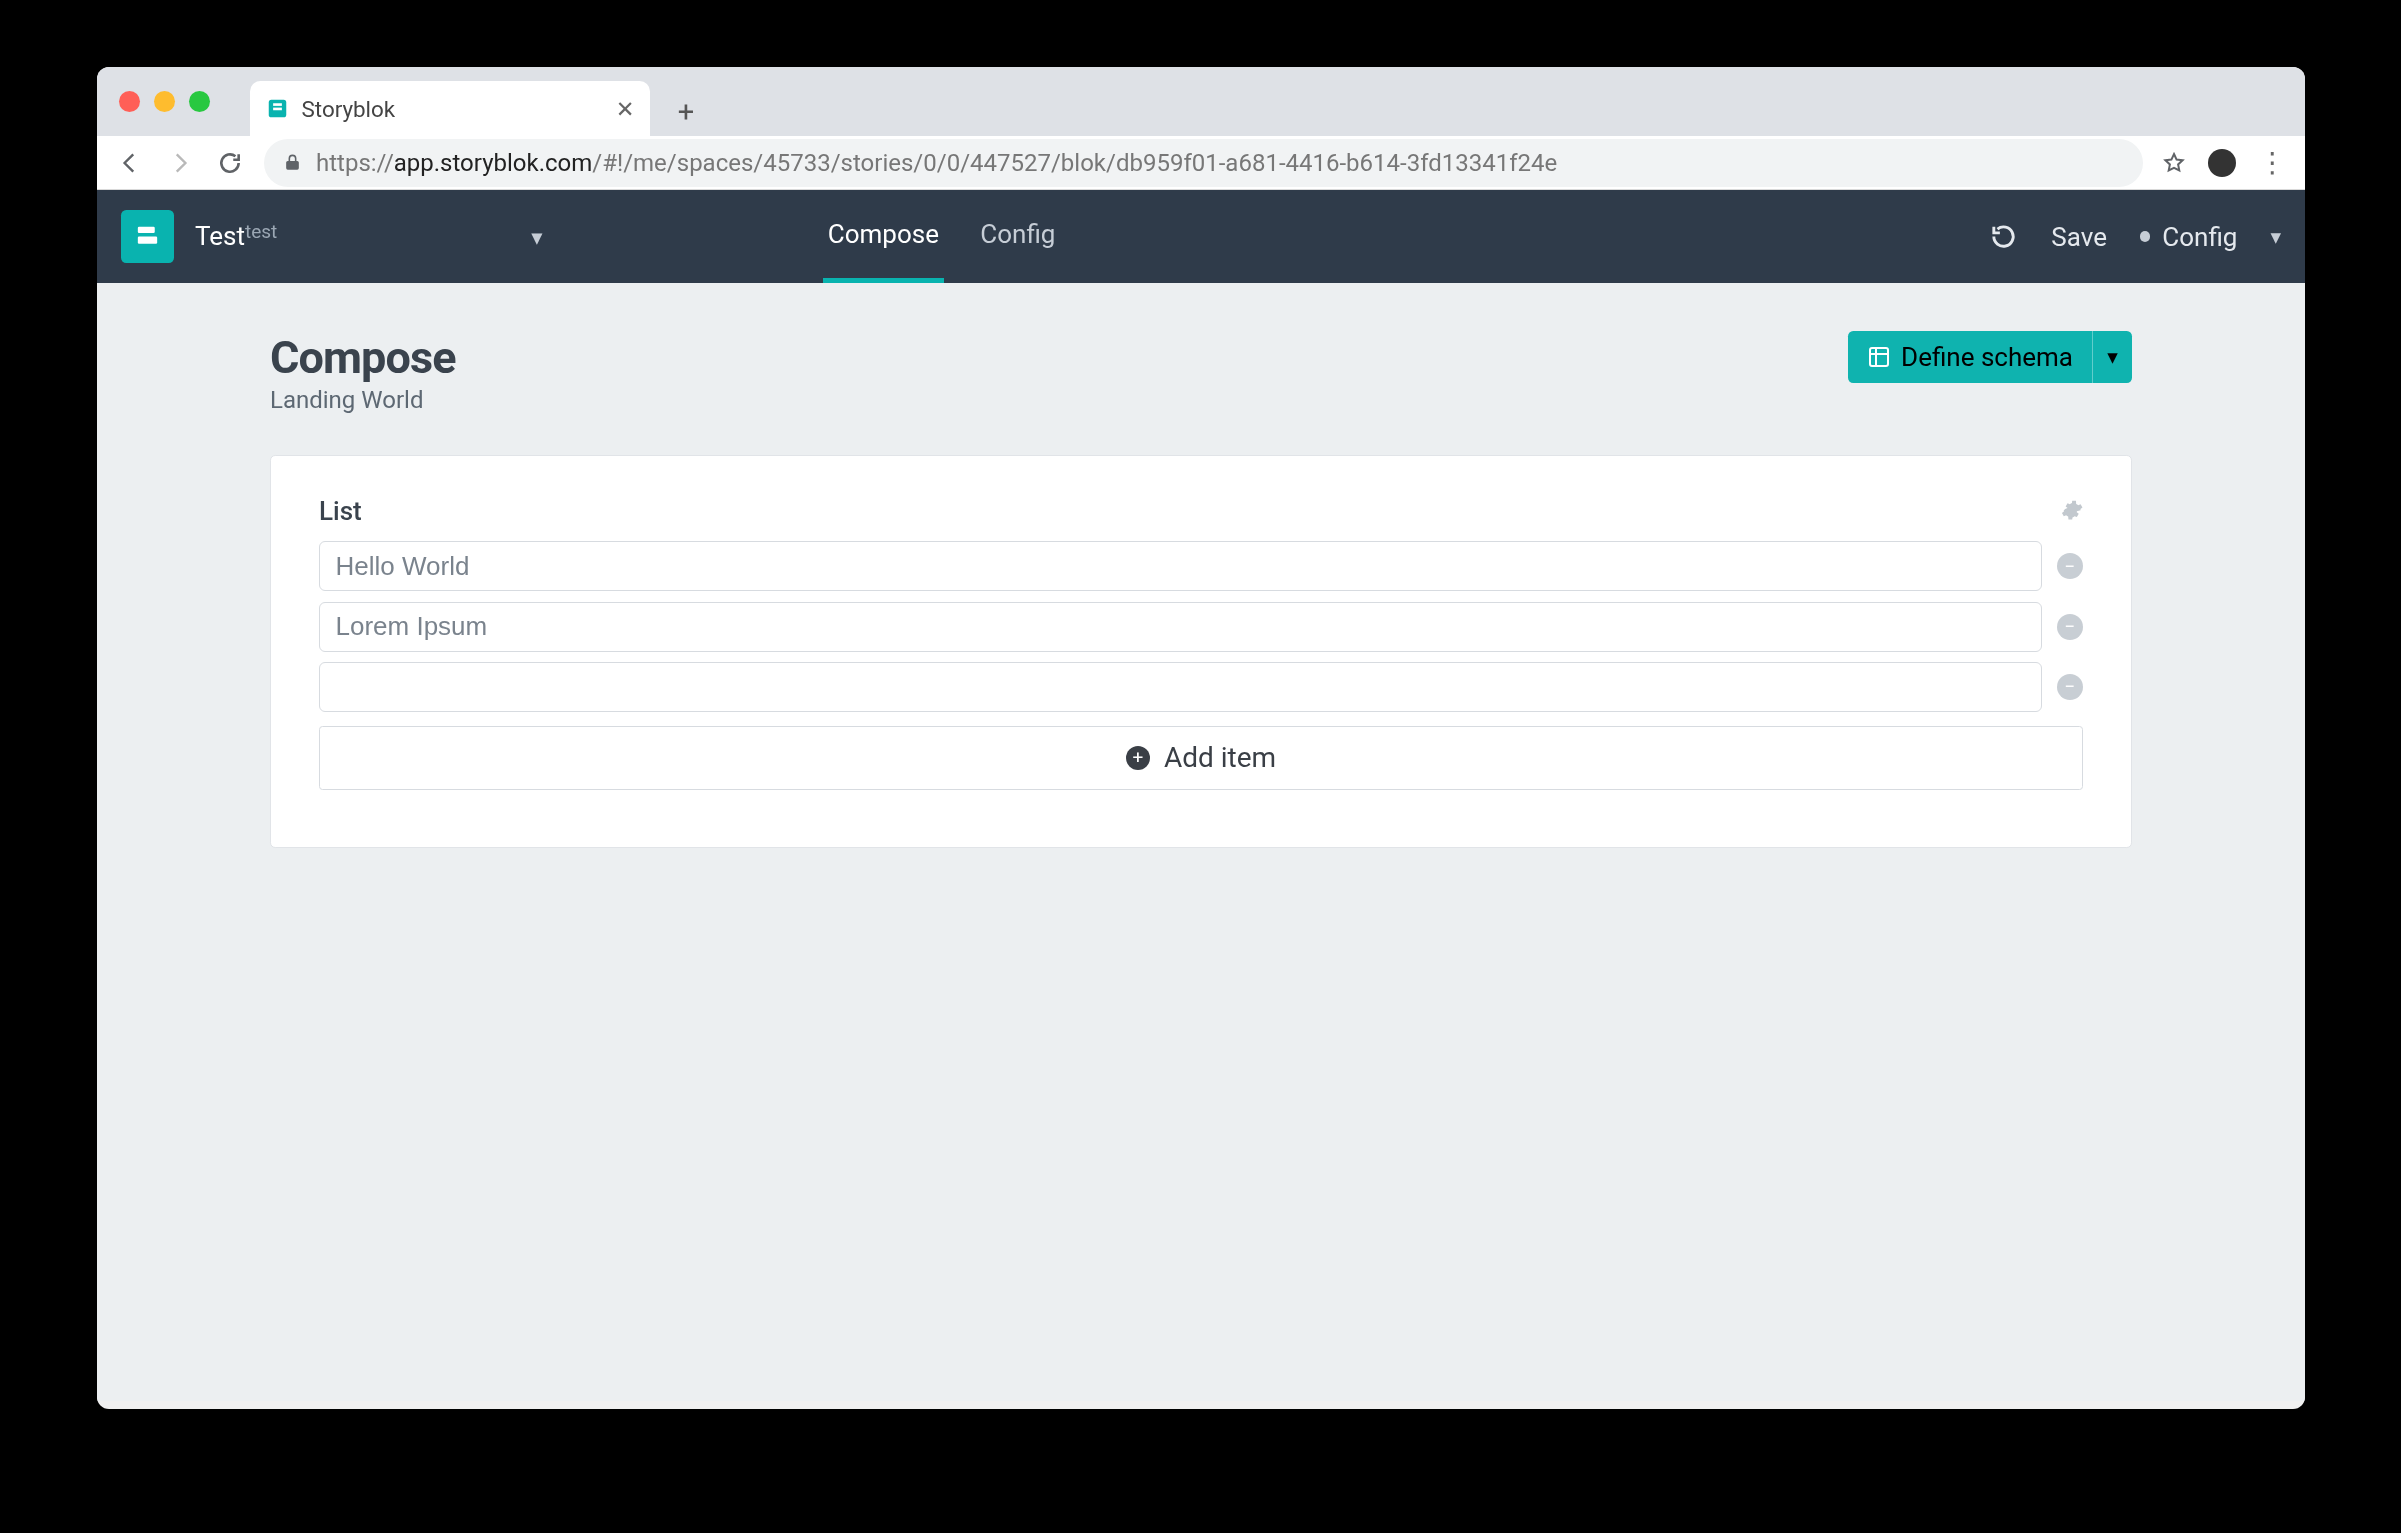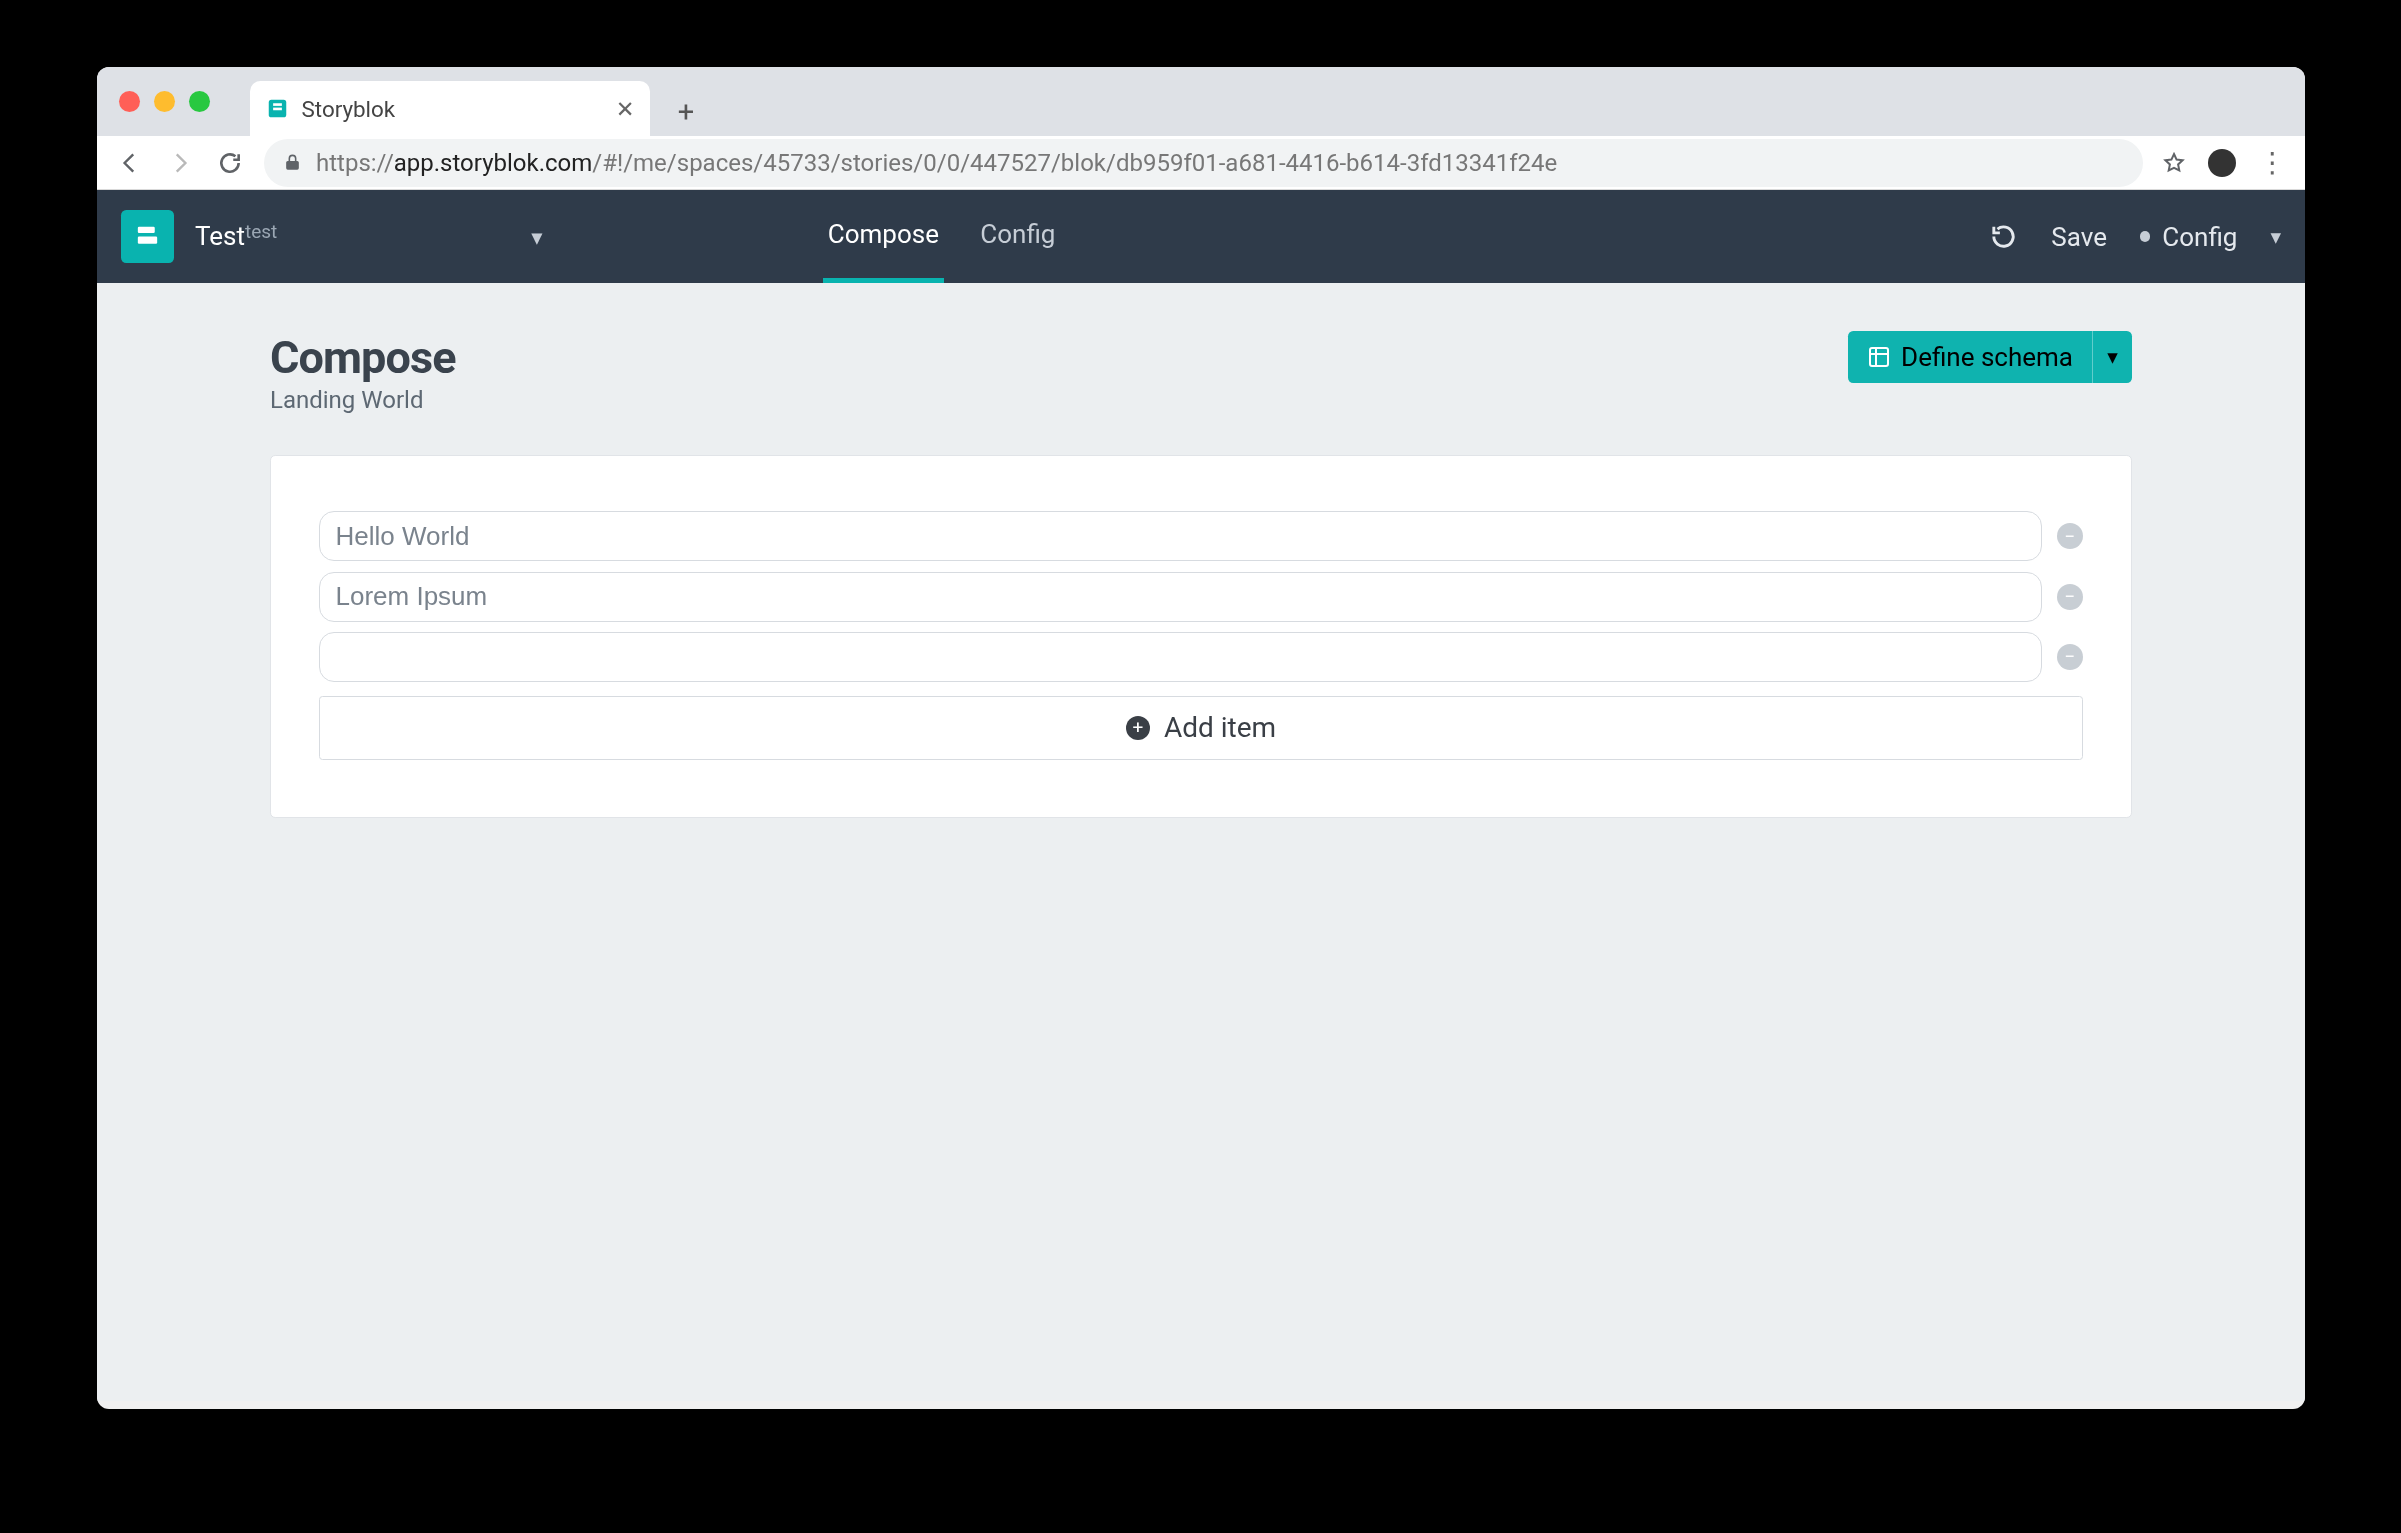--- a/index.html
+++ b/index.html
@@ -194,21 +194,21 @@
   .field-header { display:flex; align-items:center; }
   .field-label { font-size: 26px; color:#3a434d; font-weight:500; }
   .gear { margin-left:auto; color:#c2c8ce; }
 
   .list-items { margin-top: 15.5px; display:flex; flex-direction:column; gap: 10.4px; }
   .list-row { display:flex; align-items:center; gap: 15.5px; }
   .list-input {
     flex:1;
     height: 50px;
     border:0.9px solid #d7dbe0;
-    border-radius:15px;
+    border-radius:6px;
     padding: 0 15.5px;
     font-size: 26px;
     color:#7a838d;
     background:#fff;
   }
   .remove {
     width:26px; height:26px; border-radius:50%;
     background:#c8ced4; color:#fff;
     display:flex;align-items:center;justify-content:center;
     font-size:19px; line-height:1;
@@ -347,20 +347,28 @@
                 <path d="M3 9h18M9 3v18"></path>
               </svg>
           </span>
           <span>Define schema</span>
         </div>
         <div class="drop">▾</div>
       </div>
     </div>
 
     <div class="card">
+      <div class="field-header">
+        <span class="field-label">List</span>
+        <span class="gear">
+          <svg width="22.4" height="22.4" viewBox="0 0 24 24" fill="currentColor">
+              <path d="M12 8a4 4 0 1 0 0 8 4 4 0 0 0 0-8zm9 4a7.9 7.9 0 0 0-.1-1.3l2.1-1.6-2-3.5-2.5 1a8 8 0 0 0-2.2-1.3L16 2h-4l-.3 2.3a8 8 0 0 0-2.2 1.3l-2.5-1-2 3.5 2.1 1.6A7.9 7.9 0 0 0 3 12c0 .4 0 .9.1 1.3L1 14.9l2 3.5 2.5-1a8 8 0 0 0 2.2 1.3L8 22h4l.3-2.3a8 8 0 0 0 2.2-1.3l2.5 1 2-3.5-2.1-1.6c.1-.4.1-.9.1-1.3z"></path>
+            </svg>
+        </span>
+      </div>
 
       <div class="list-items" id="list-items">
           <div class="list-row">
             <input class="list-input" value="Hello World" style="">
             <div class="remove">−</div>
           </div>
           <div class="list-row">
             <input class="list-input" value="Lorem Ipsum" style="">
             <div class="remove">−</div>
           </div>

